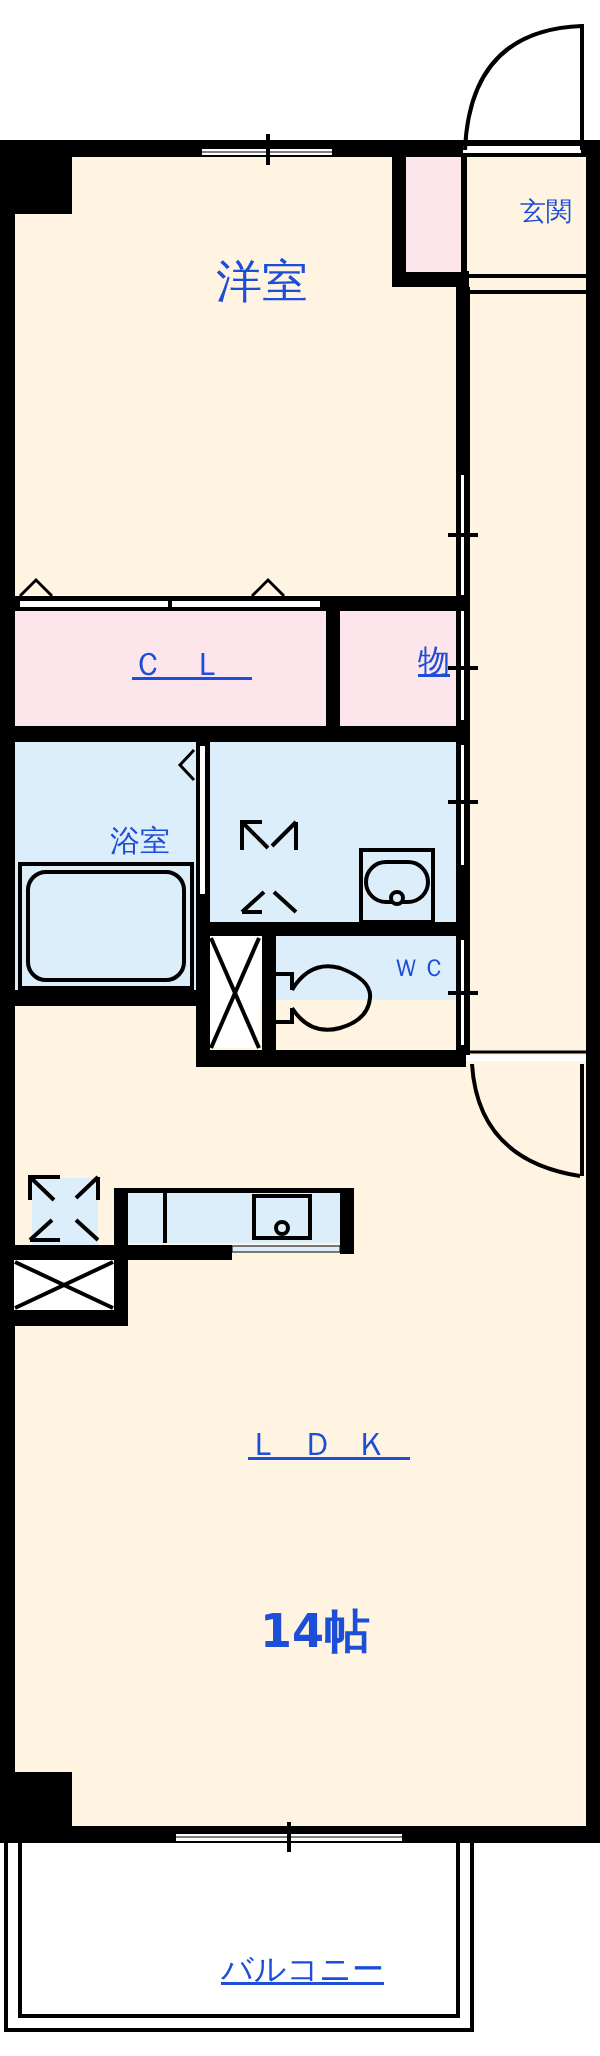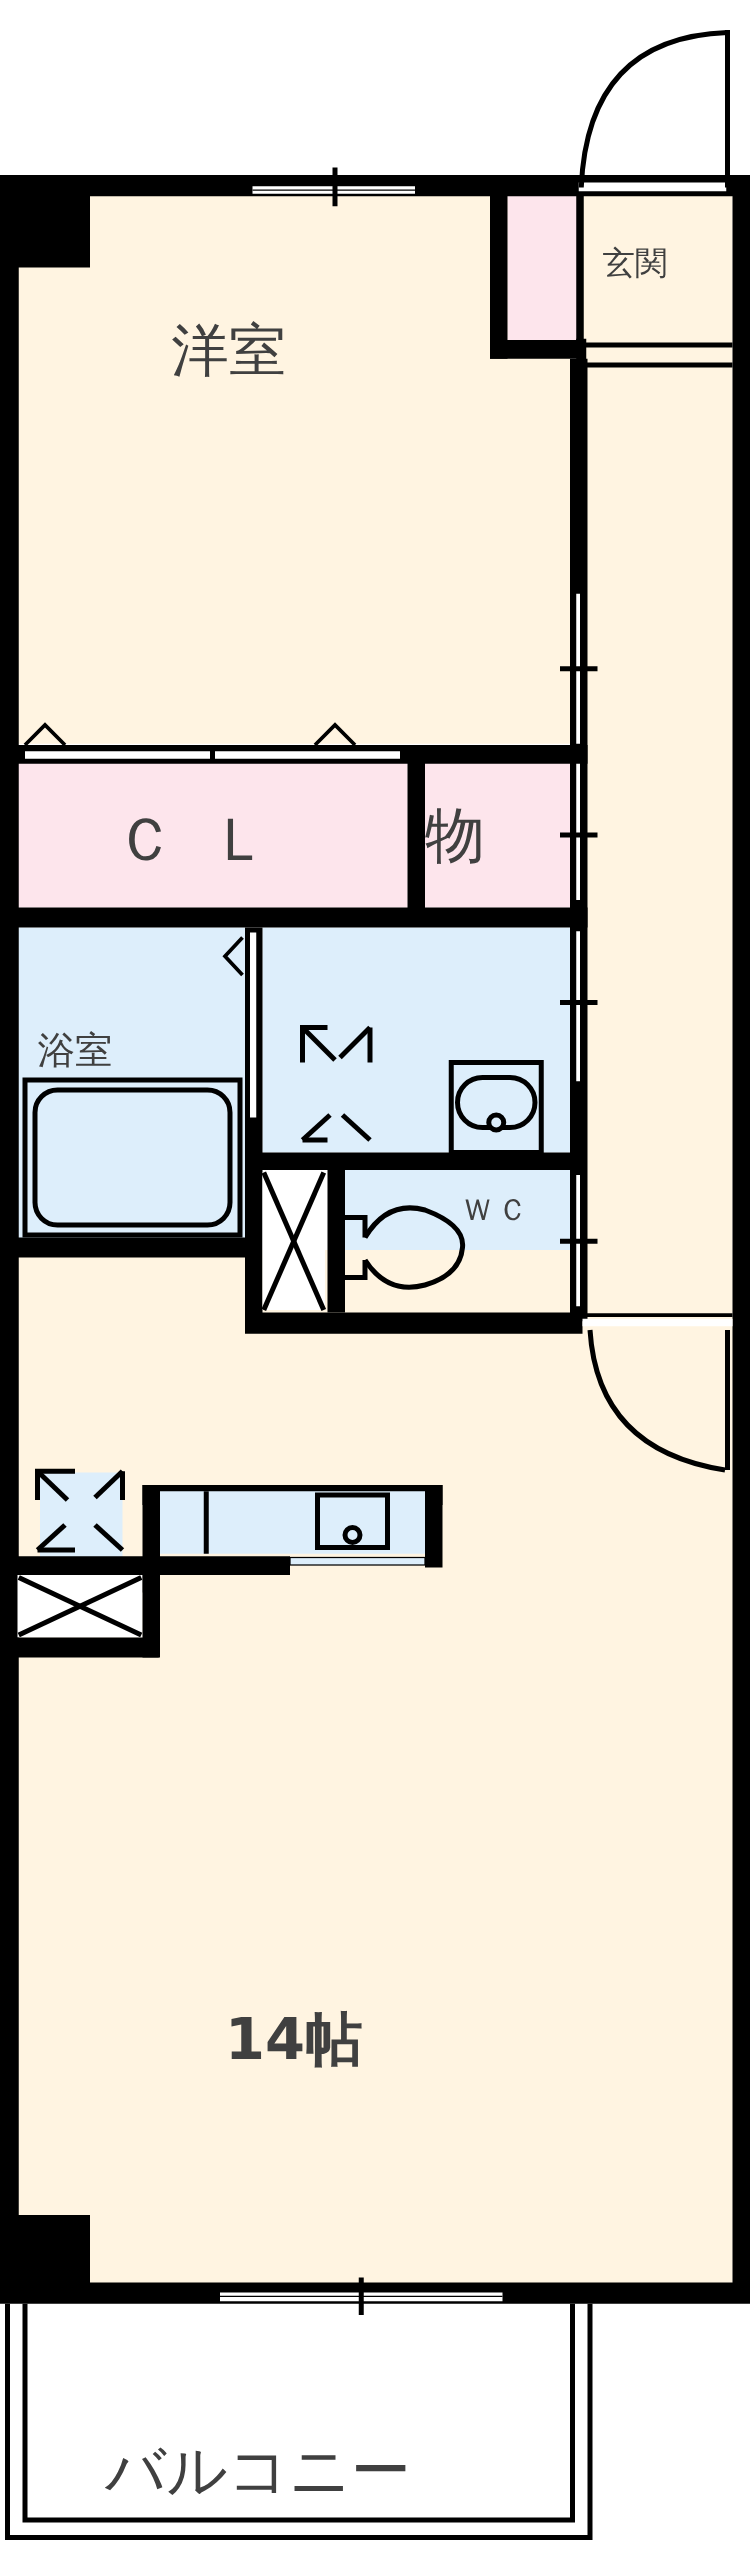--- a/index.html
+++ b/index.html
@@ -1,20 +1,20 @@
 <!DOCTYPE html>
 <html><head>
 <meta charset="utf-8">
 <style>
   html, body { margin: 0; padding: 0; background: #ffffff; }
   body { width: 600px; height: 2056px; position: relative; overflow: hidden; font-family: "DejaVu Sans", "Liberation Sans", sans-serif; }
   .plan { position: absolute; left: 0; top: 0; width: 600px; height: 2056px; }
-  .label { position: absolute; color: #404040; text-align: left; white-space: nowrap; line-height: 1; }
+  .label { position: absolute; color: #1d4ed8; text-align: right; white-space: nowrap; line-height: 1; }
   .lbl-room-lg { font-size: 46px; }
-  .lbl-room-md { font-size: 48px; }
+  .lbl-room-md { font-size: 32px; text-decoration: underline; }
   .lbl-room-sm { font-size: 30px; }
   .lbl-tiny { font-size: 24px; letter-spacing: 4px; }
   .lbl-wide { letter-spacing: 28px; }
 </style>
 </head>
 <body>
 
 <div class="plan">
   <svg width="600" height="2056" viewBox="0 0 600 2056" xmlns="http://www.w3.org/2000/svg">
 
@@ -160,21 +160,22 @@
     <line x1="176" y1="1837" x2="402" y2="1837" stroke="#000" stroke-width="1"></line>
     <line x1="289" y1="1822" x2="289" y2="1852" stroke="#000" stroke-width="4"></line>
 
     <g stroke="#000" stroke-width="4" fill="none">
       <polyline points="6,1843 6,2030 472,2030 472,1843"></polyline>
       <polyline points="20,1843 20,2016 458,2016 458,1843"></polyline>
     </g>
   </svg>
 
   
-  <div class="label lbl-room-lg" style="left:137px; top:258px; width:160px;font-family:Liberation Serif, serif;">洋室</div>
+  <div class="label lbl-room-lg" style="left:148px; top:258px; width:160px;">洋室</div>
   <div class="label lbl-room-sm" style="left:482px; top:198px; width:90px; font-size:26px;">玄関</div>
   <div class="label lbl-room-md lbl-wide" style="left:92px; top:648px; width:160px;">ＣＬ</div>
   <div class="label lbl-room-md" style="left:340px; top:645px; width:110px;">物</div>
   <div class="label lbl-room-sm" style="left:30px; top:826px; width:140px;">浴室</div>
   <div class="label lbl-tiny" style="left:370px; top:956px; width:80px;">ＷＣ</div>
+  <div class="label lbl-room-md" style="left:170px; top:1428px; width:240px; letter-spacing:22px;">ＬＤＫ</div>
   <div class="label lbl-room-lg" style="left:180px; top:1608px; width:190px;font-weight:bold;">14帖</div>
   <div class="label lbl-room-md" style="left:84px; top:1908px; width:300px;margin-top:45px;">バルコニー</div>
 </div>
 
 </body></html>

